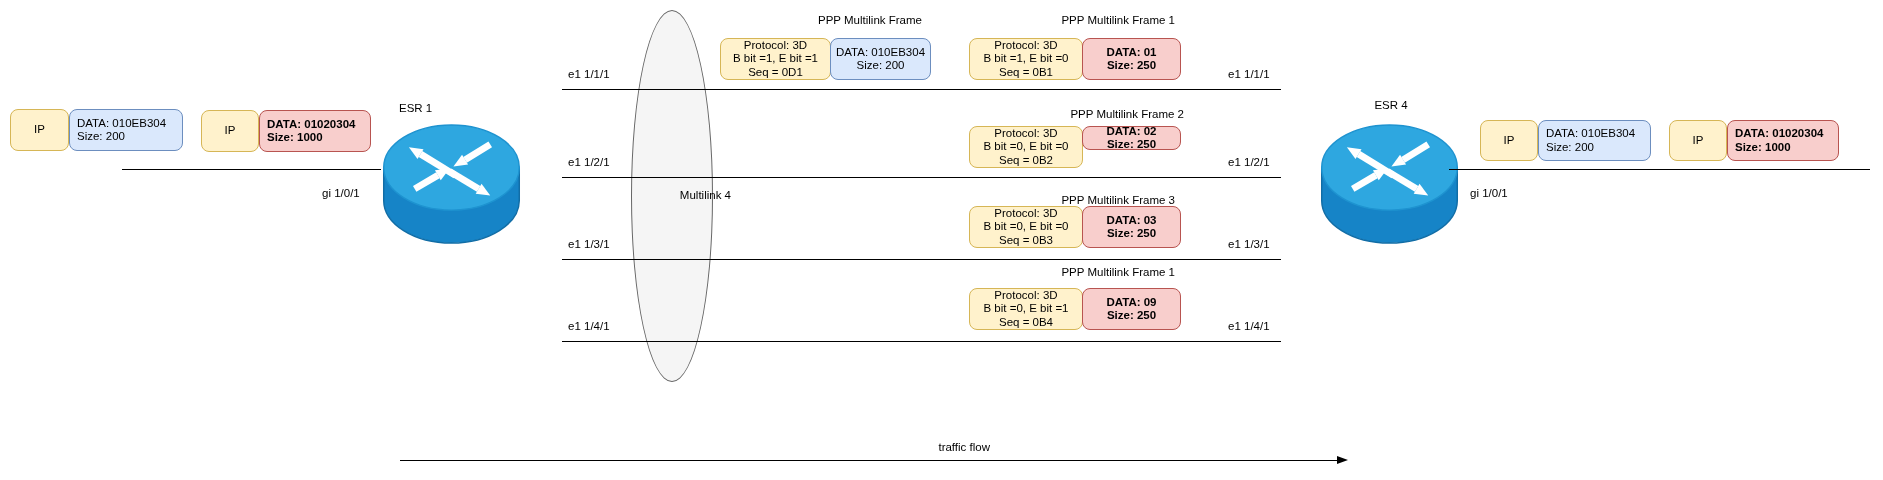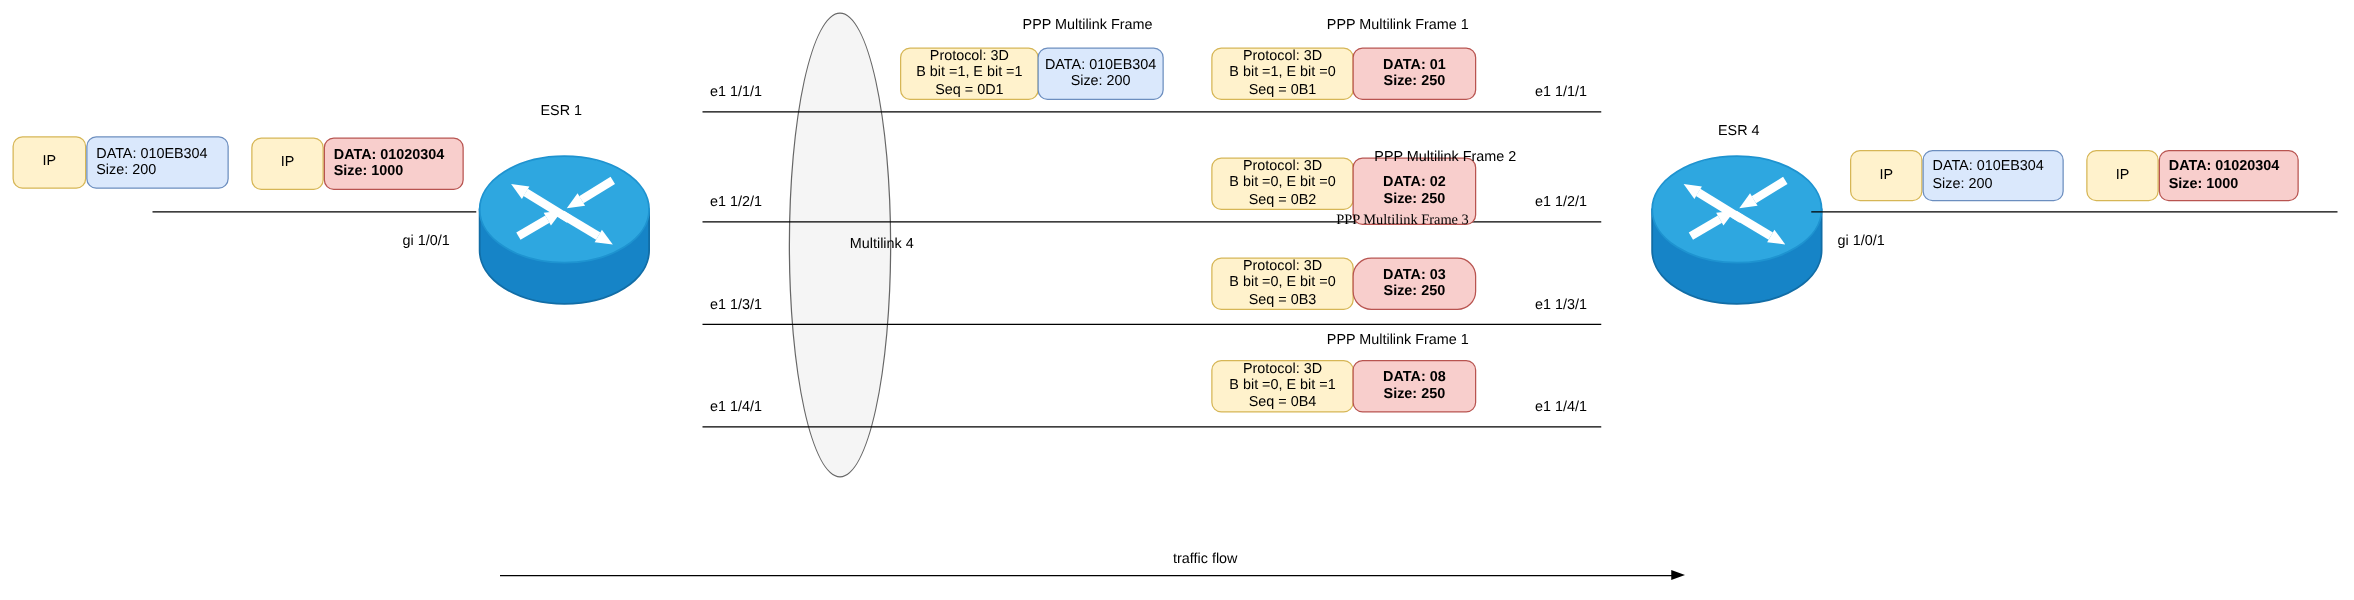--- a/index.html
+++ b/index.html
@@ -76,21 +76,21 @@
   <div class="lbl" style="left:568px;top:320px;">e1 1/4/1</div>
 
   <div class="lbl" style="left:1228px;top:68px;">e1 1/1/1</div>
   <div class="lbl" style="left:1228px;top:156px;">e1 1/2/1</div>
   <div class="lbl" style="left:1228px;top:238px;">e1 1/3/1</div>
   <div class="lbl" style="left:1228px;top:320px;">e1 1/4/1</div>
 
   <svg class="router" style="left:380px;top:123px;" viewBox="0 0 144 126">
       <use href="#router-shape"></use>
     </svg>
-  <div class="lbl" style="left:399px;top:83px;width:100px;text-align:center;">ESR 1</div>
+  <div class="lbl" style="left:399px;top:102px;width:100px;text-align:left;">ESR 1</div>
 
   <svg class="router" style="left:1318px;top:123px;" viewBox="0 0 144 126">
       <use href="#router-shape"></use>
     </svg>
   <div class="lbl" style="left:1341px;top:99px;width:100px;text-align:center;">ESR 4</div>
 
   <div class="boxes-layer">
 
     <div class="box yellow center" style="left:10px;top:109px;width:59px;height:42px;">
       <span>IP</span>
@@ -123,50 +123,50 @@
     <div class="box yellow center" style="left:969px;top:38px;width:114px;height:42px;">
       <span>Protocol: 3D</span>
       <span>B bit =1, E bit =0</span>
       <span>Seq = 0B1</span>
     </div>
     <div class="box red center" style="left:1082px;top:38px;width:99px;height:42px;">
       <span>DATA: 01</span>
       <span>Size: 250</span>
     </div>
 
-    <div class="lbl centered" style="left:1013px;top:108px;width:200px;margin-top:12px;">PPP Multilink Frame 2</div>
+    <div class="lbl centered" style="left:984px;top:108px;width:200px;">PPP Multilink Frame 2</div>
     <div class="box yellow center" style="left:969px;top:126px;width:114px;height:42px;">
       <span>Protocol: 3D</span>
       <span>B bit =0, E bit =0</span>
       <span>Seq = 0B2</span>
     </div>
-    <div class="box red center" style="left:1082px;top:126px;width:99px;height:54px;">
+    <div class="box red center" style="left:1082px;top:126px;width:99px;height:24px;">
       <span>DATA: 02</span>
       <span>Size: 250</span>
     </div>
 
-    <div class="lbl centered" style="left:975px;top:170px;width:200px;font-family:Liberation Serif, serif;">PPP Multilink Frame 3</div>
+    <div class="lbl centered" style="left:975px;top:194px;width:200px;">PPP Multilink Frame 3</div>
     <div class="box yellow center" style="left:969px;top:206px;width:114px;height:42px;">
       <span>Protocol: 3D</span>
       <span>B bit =0, E bit =0</span>
       <span>Seq = 0B3</span>
     </div>
-    <div class="box red center" style="left:1082px;top:206px;width:99px;height:42px;border-radius:15px;">
+    <div class="box red center" style="left:1082px;top:206px;width:99px;height:42px;">
       <span>DATA: 03</span>
       <span>Size: 250</span>
     </div>
 
     <div class="lbl centered" style="left:975px;top:266px;width:200px;">PPP Multilink Frame 1</div>
     <div class="box yellow center" style="left:969px;top:288px;width:114px;height:42px;">
       <span>Protocol: 3D</span>
       <span>B bit =0, E bit =1</span>
       <span>Seq = 0B4</span>
     </div>
     <div class="box red center" style="left:1082px;top:288px;width:99px;height:42px;">
-      <span>DATA: 08</span>
+      <span>DATA: 09</span>
       <span>Size: 250</span>
     </div>
 
     <div class="box yellow center" style="left:1480px;top:120px;width:58px;height:41px;">
       <span>IP</span>
     </div>
     <div class="box blue lpad" style="left:1538px;top:120px;width:113px;height:41px;">
       <span>DATA: 010EB304</span>
       <span>Size: 200</span>
     </div>

